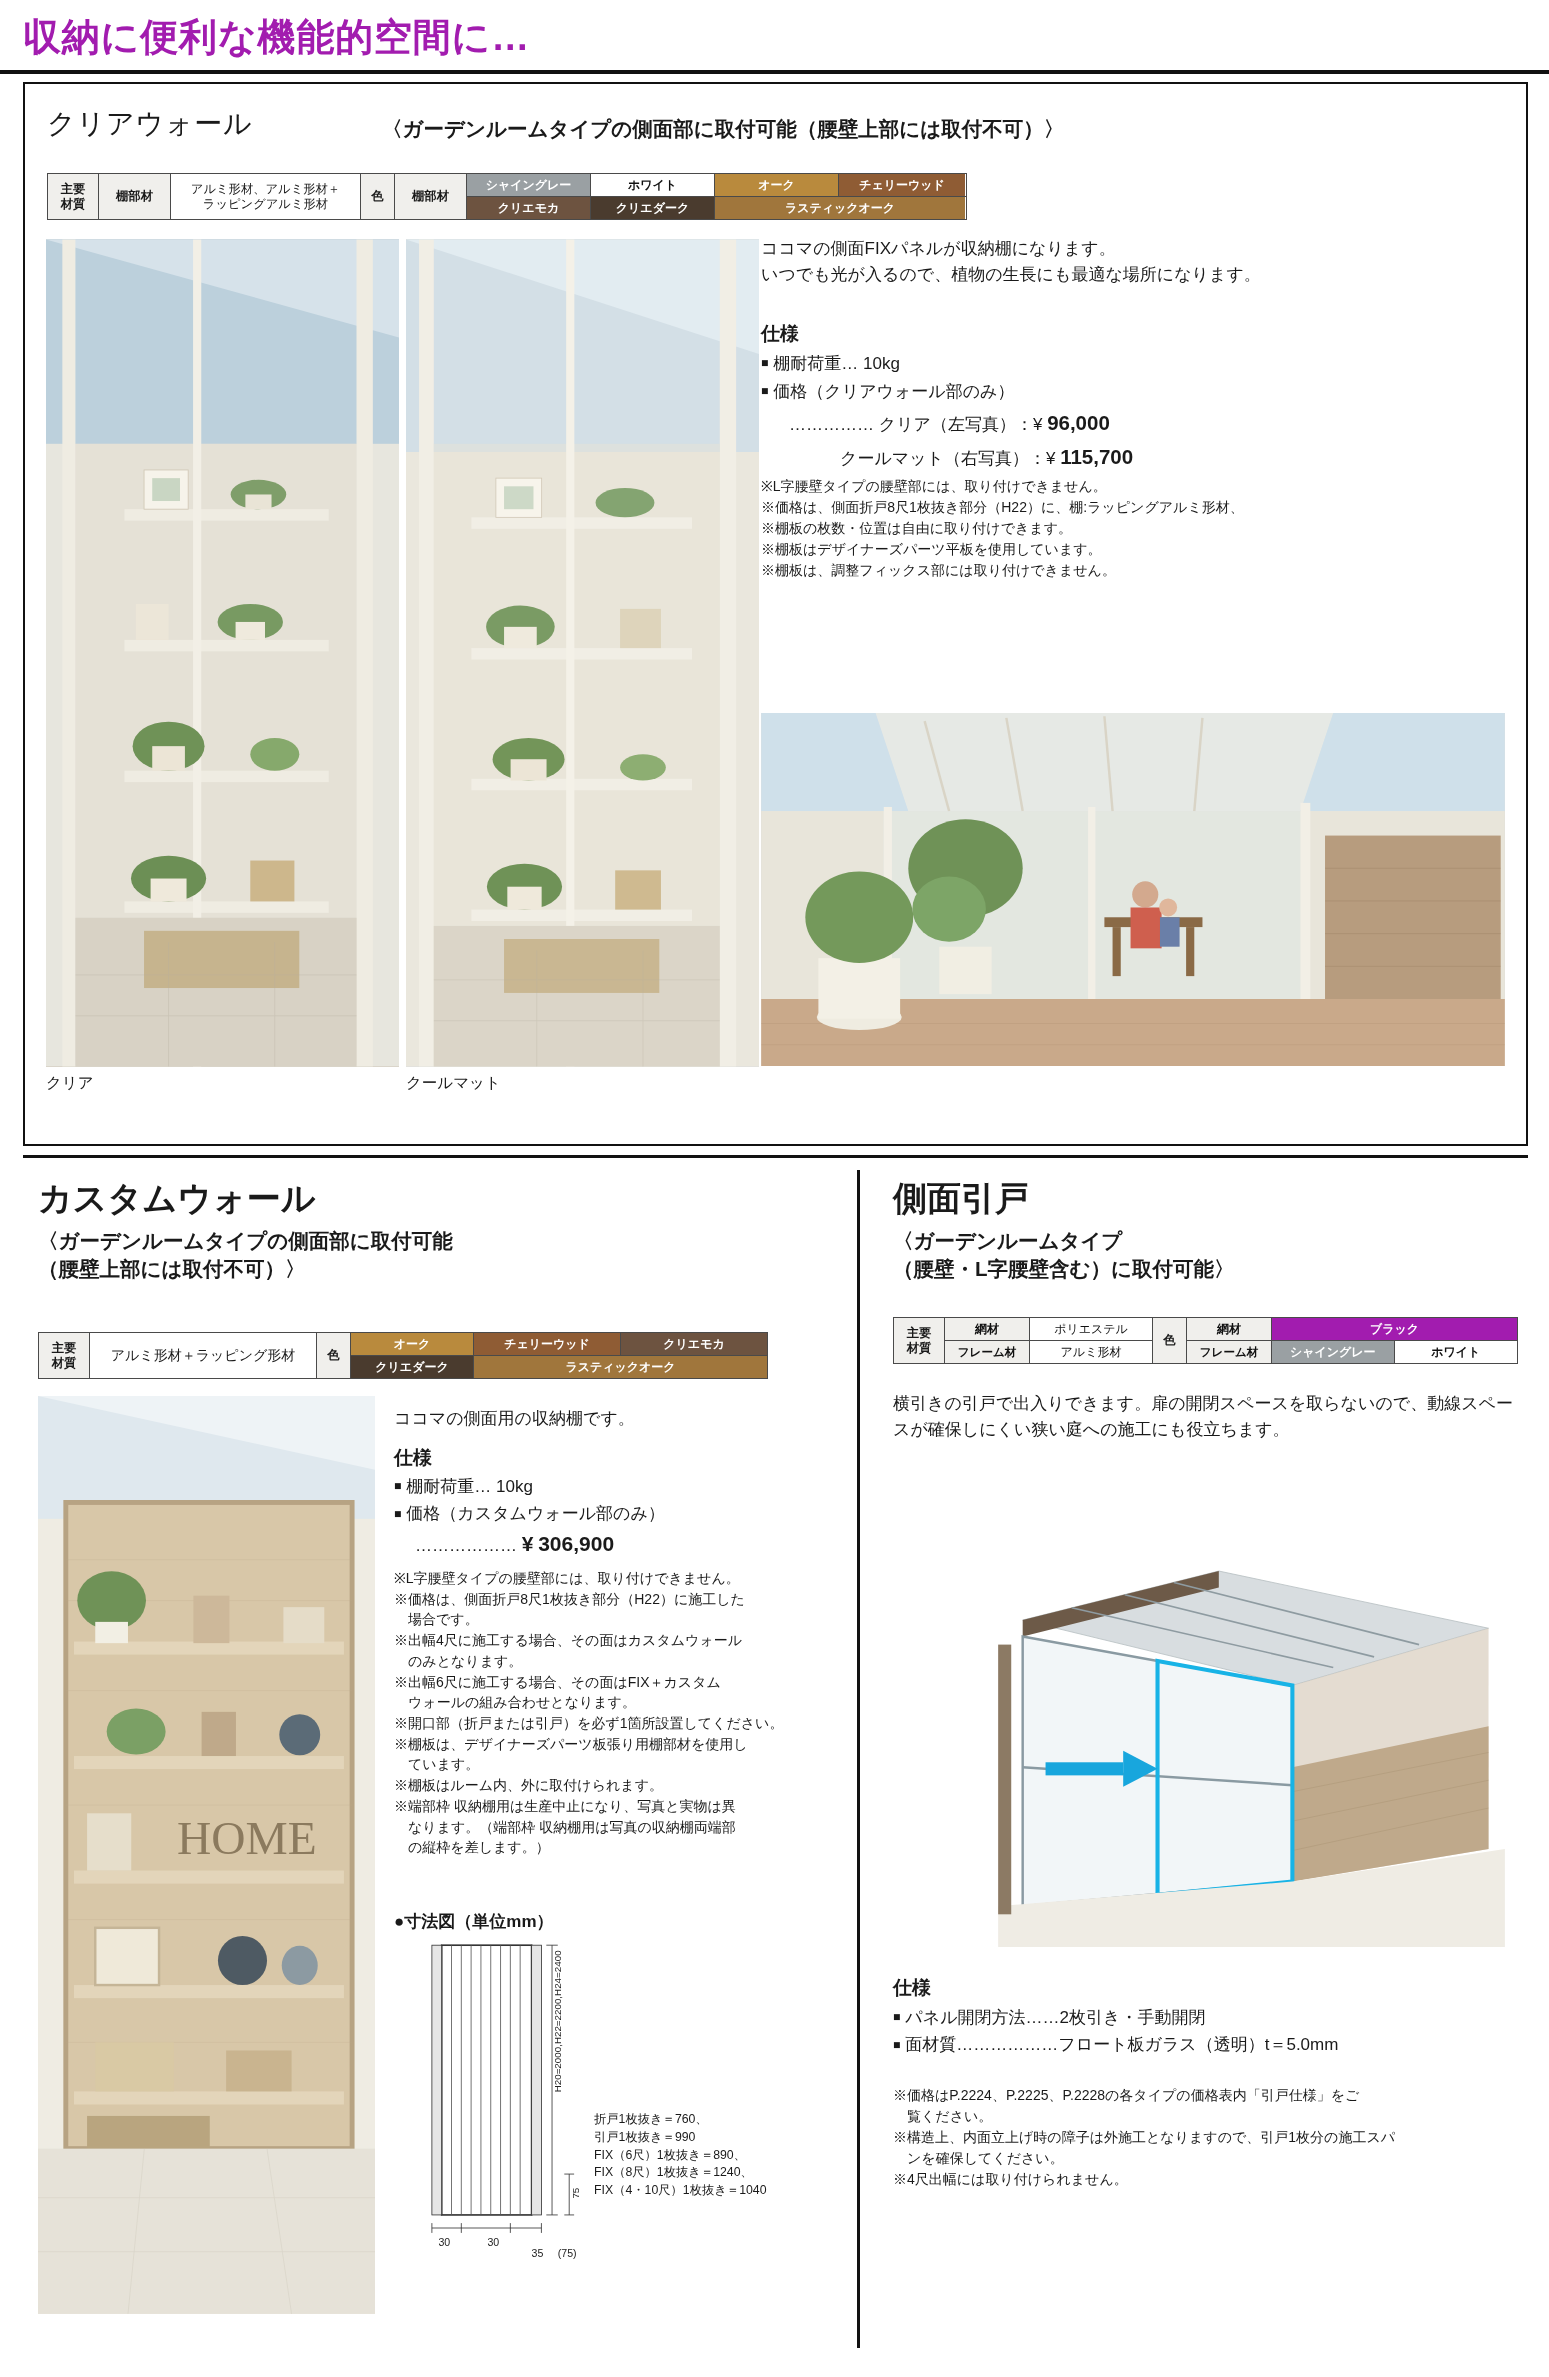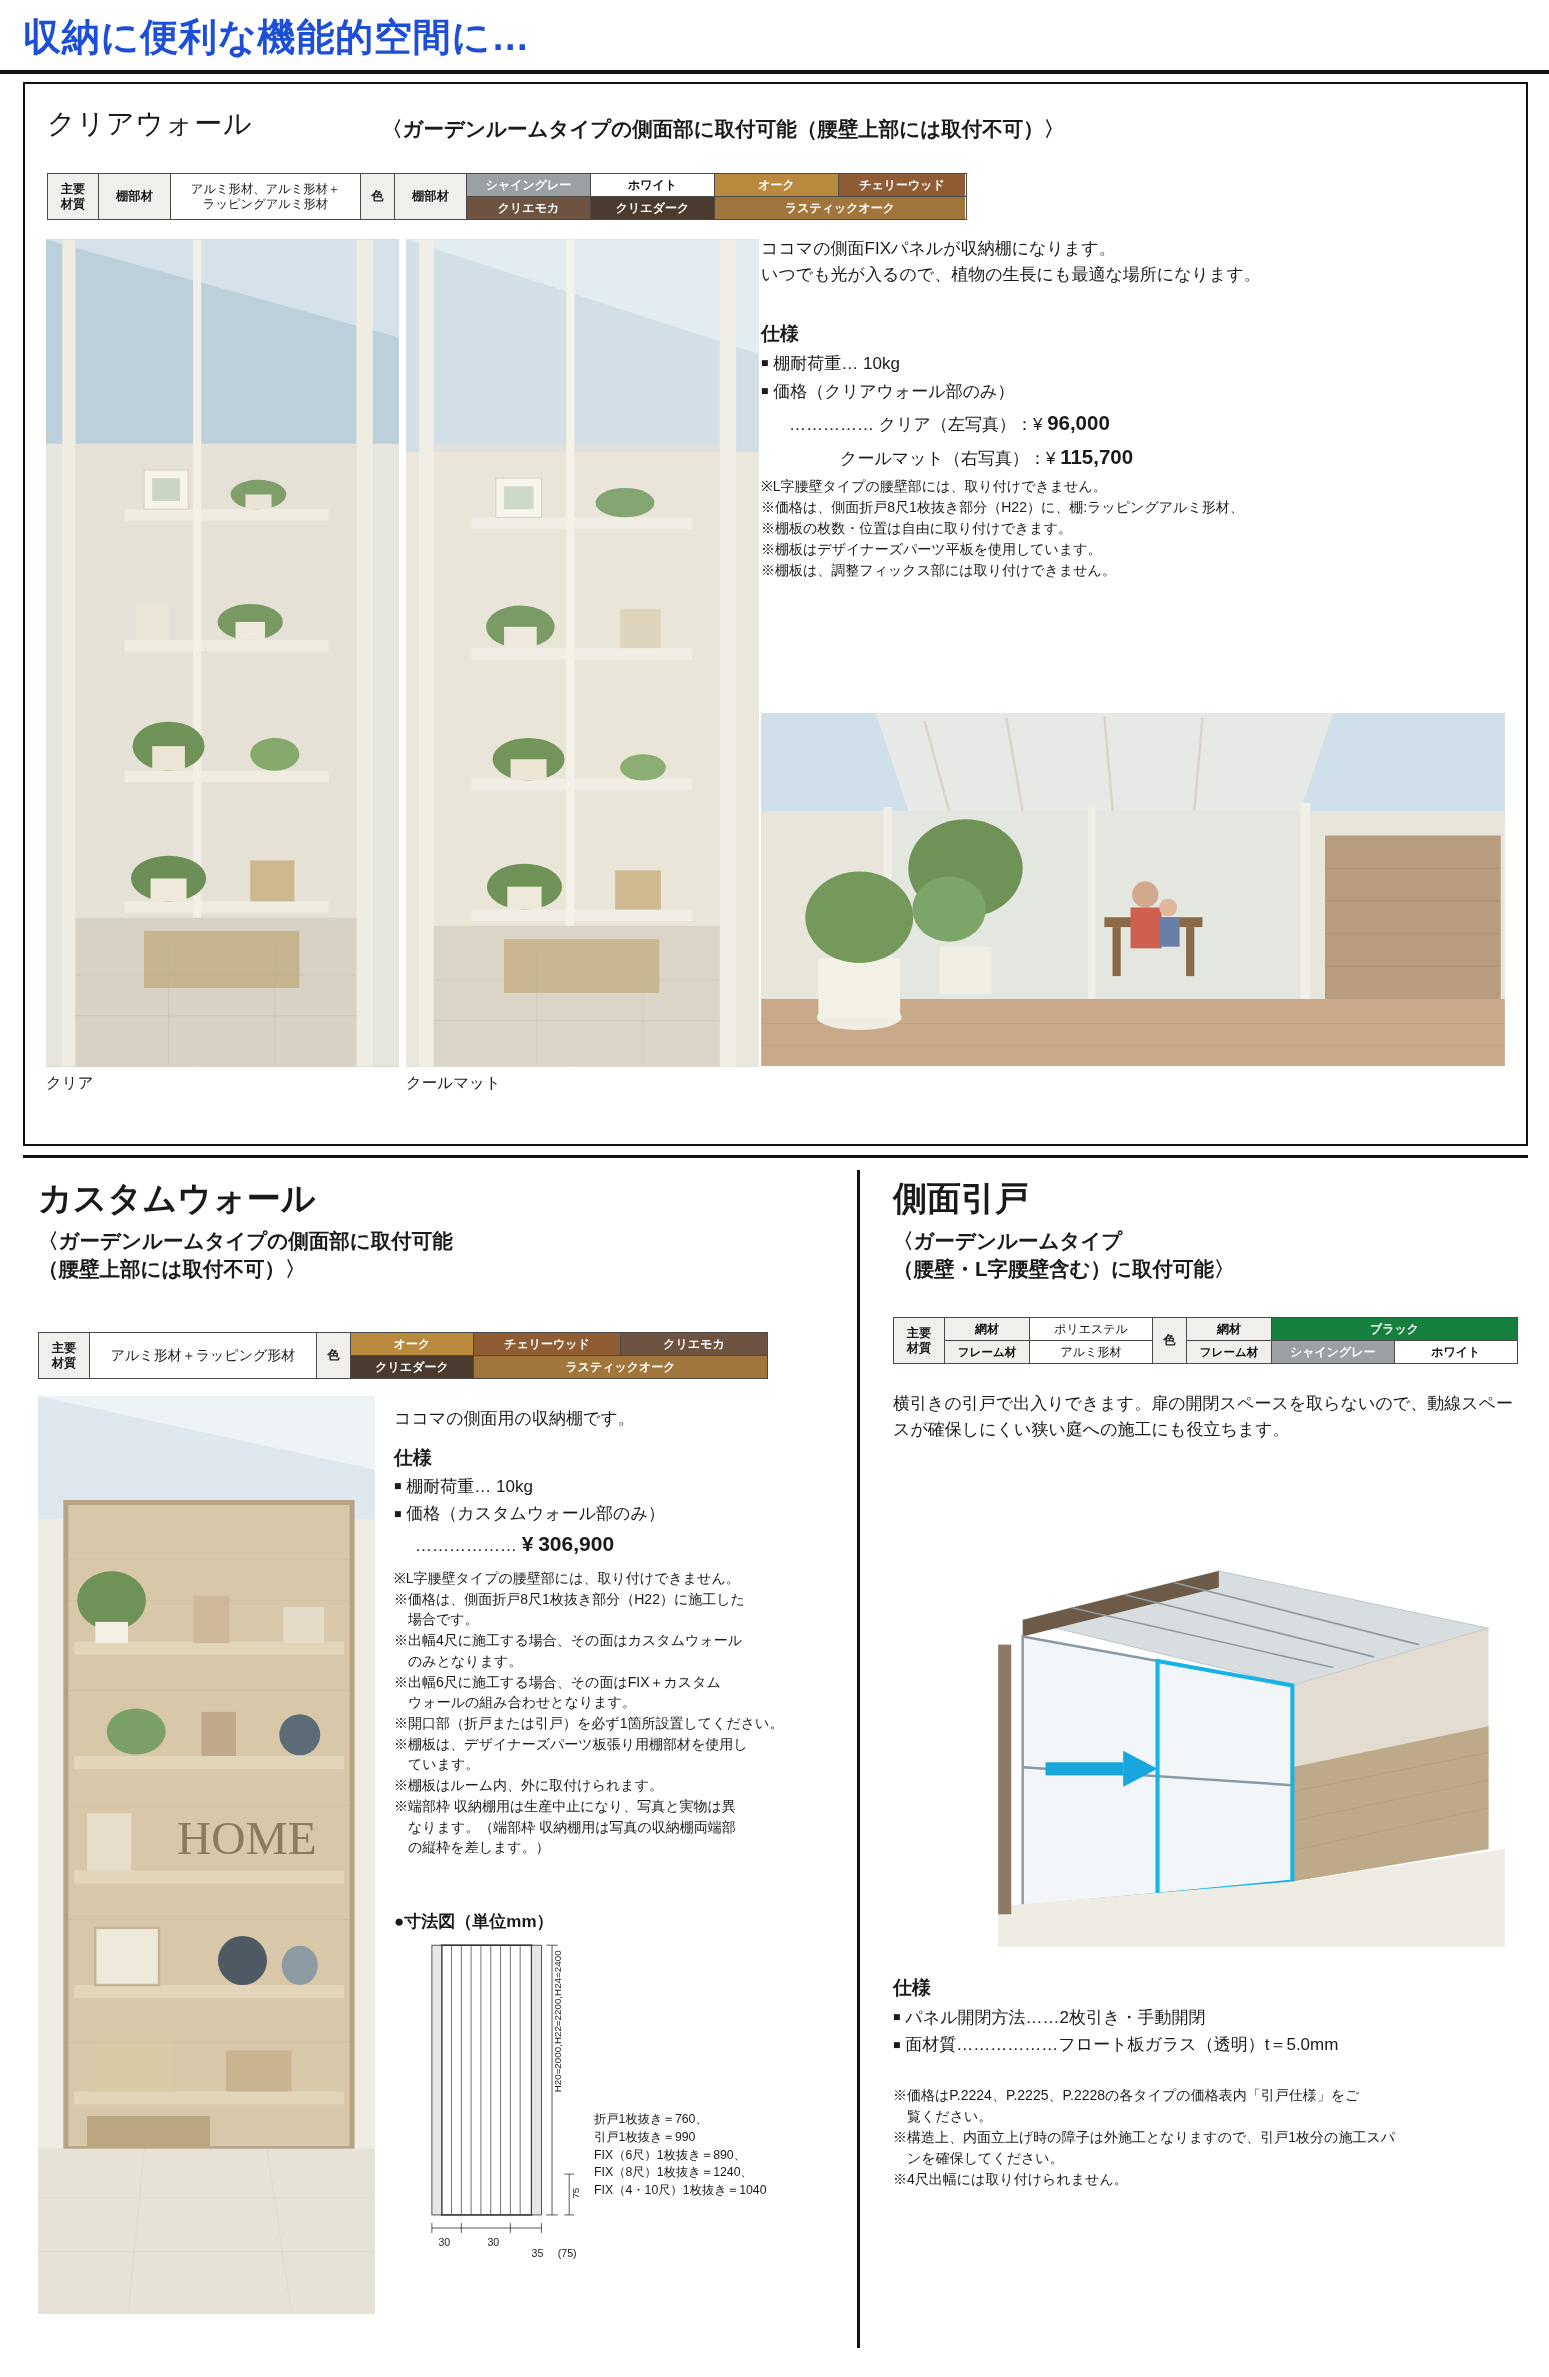--- a/index.html
+++ b/index.html
@@ -11,21 +11,21 @@
     color:#1a1a1a;
     position:relative;
     overflow:hidden;
   }
   .page { position:relative; width:1550px; height:2377px; padding:0; }
 
   
   .top-title {
     position:absolute; left:23px; top:11.5px;
     font-size:38px; font-weight:bold; letter-spacing:0.8px;
-    color:#1d4ed8;
+    color:#a21caf;
   }
   .top-rule {
     position:absolute; left:0; top:70px; width:1550px; height:4.1px; background:#111;
   }
 
   
   .sec1-frame {
     position:absolute; left:23px; top:82px; width:1505px; height:1064px;
     border:2.5px solid #111;
   }
@@ -463,21 +463,21 @@
     <div class="stack" style="width:85px; border-right:0.8px solid #4a4a4a;">
       <div class="row" style="height:24px; border-bottom:0.8px solid #4a4a4a;">
         <div class="swatch dark-text" style="width:85px; background:#f0efec;">網材</div>
       </div>
       <div class="row" style="height:23px;">
         <div class="swatch dark-text" style="width:85px; background:#f0efec; font-size:11.5px;">フレーム材</div>
       </div>
     </div>
     <div class="stack" style="width:245px;">
       <div class="row" style="height:24px; border-bottom:0.8px solid #4a4a4a;">
-        <div class="swatch" style="width:245px; background:#15803d;">ブラック</div>
+        <div class="swatch" style="width:245px; background:#a21caf;">ブラック</div>
       </div>
       <div class="row" style="height:23px;">
         <div class="swatch" style="width:123px; background:#9aa0a3;">シャイングレー</div>
         <div class="swatch dark-text" style="width:123px; background:#ffffff;">ホワイト</div>
       </div>
     </div>
   </div>
 
   <div class="s3-lead">横引きの引戸で出入りできます。扉の開閉スペースを取らないので、動線スペースが確保しにくい狭い庭への施工にも役立ちます。</div>
 

